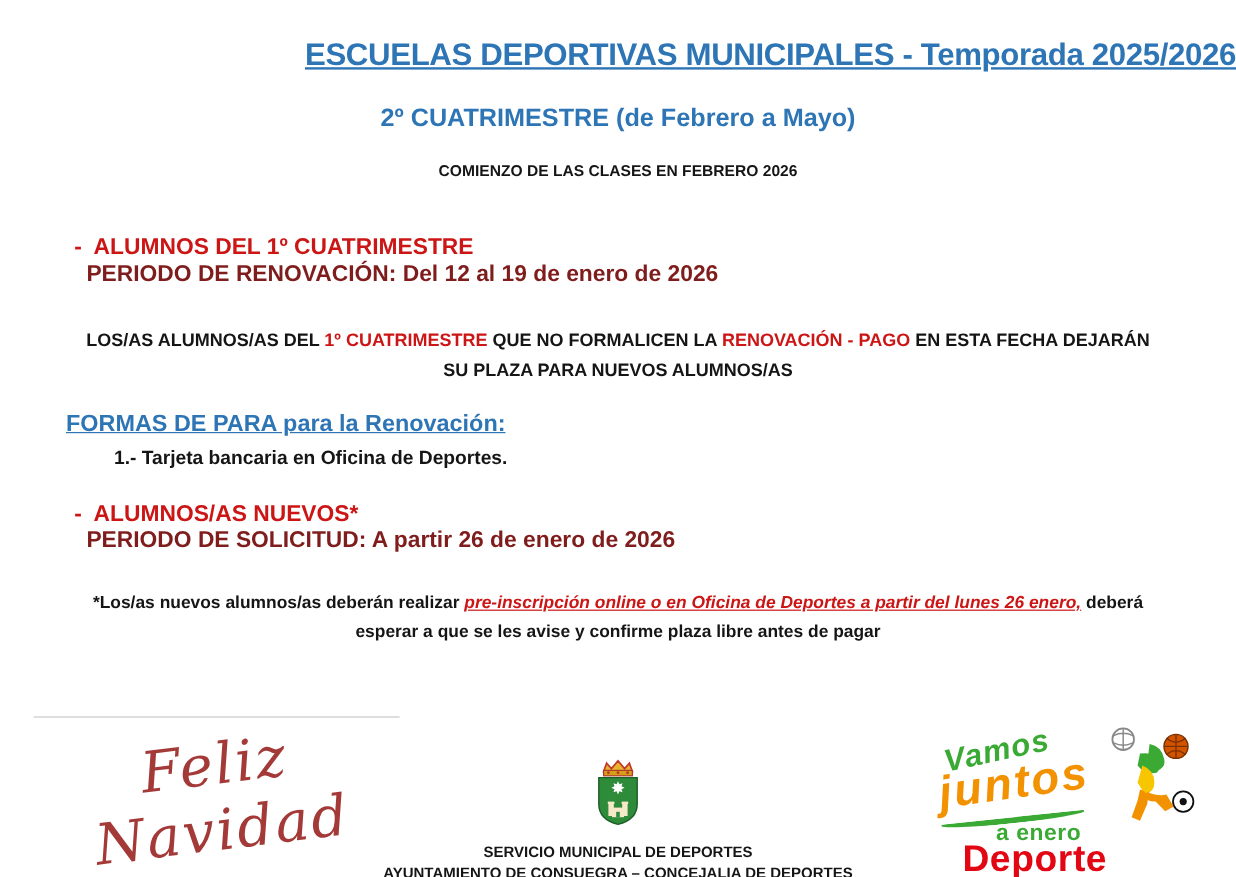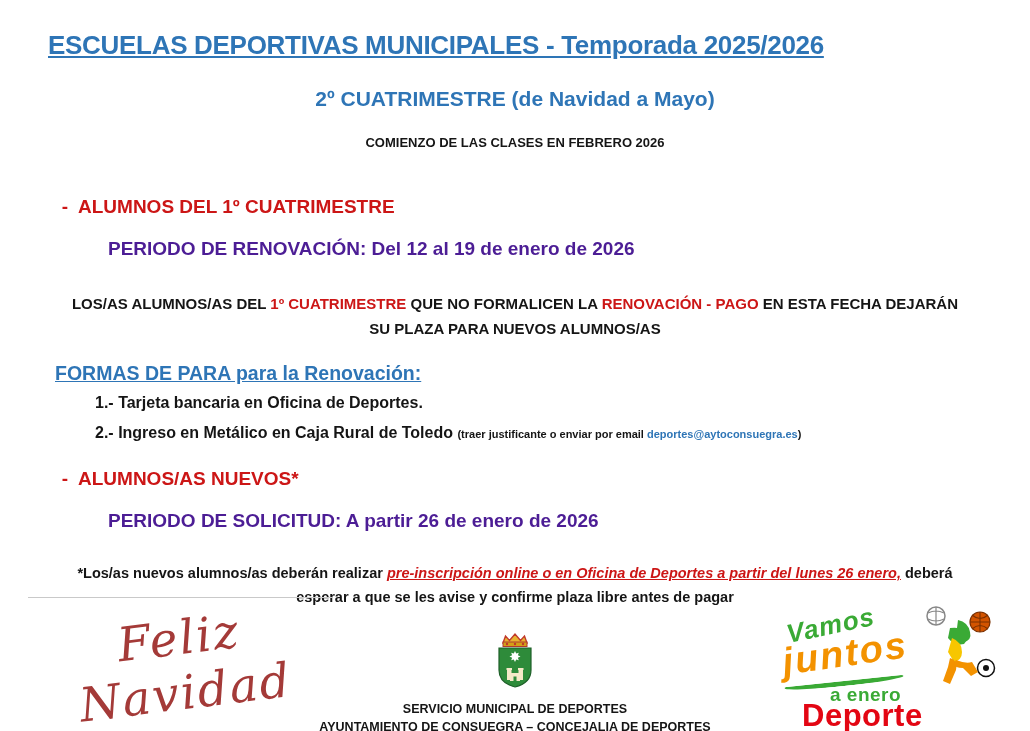--- a/index.html
+++ b/index.html
@@ -10,25 +10,24 @@
     height: 731px;
     background: #ffffff;
     font-family: "Liberation Sans", sans-serif;
     font-weight: bold;
     color: #1a1a1a;
     overflow: hidden;
     margin: 0 auto;
   }
   .title {
     padding-top: 30px;
-    text-align: left;
+    text-align: right;
     font-size: 26px;
     letter-spacing: -0.3px;
     color: #2e75b6;
-    margin-left: 48px;
   }
   .title span { text-decoration: underline; }
   .subtitle {
     margin-top: 26px;
     text-align: center;
     font-size: 21px;
     color: #2e75b6;
   }
   .classes-start {
     margin-top: 24px;
@@ -38,24 +37,24 @@
   }
   .section-heading {
     display: flex;
     font-size: 19px;
     color: #cc1616;
   }
   .section-heading .dash { width: 26px; text-align: center; }
   .renewal-heading { margin-top: 46px; padding-left: 52px; }
   .new-heading { margin-top: 26px; padding-left: 52px; }
   .period-line {
-    margin-top: 20px;
-    padding-left: 108px;
+    margin-top: 0;
+    padding-left: 72px;
     font-size: 19px;
-    color: #4c1d95;
+    color: #7f1d1d;
   }
   .warning {
     margin: 32px auto 0 auto;
     width: 890px;
     text-align: center;
     font-size: 15px;
     line-height: 1.65;
     color: #151515;
   }
   .red-hl { color: #cc1616; }
@@ -174,21 +173,21 @@
 </style>
 </head>
 <body>
 
 <div class="page">
 
   <div class="title">
     <span>ESCUELAS DEPORTIVAS MUNICIPALES - Temporada 2025/2026</span>
   </div>
 
-  <div class="subtitle">2º CUATRIMESTRE (de Navidad a Mayo)</div>
+  <div class="subtitle">2º CUATRIMESTRE (de Febrero a Mayo)</div>
 
   <div class="classes-start">COMIENZO DE LAS CLASES EN FEBRERO 2026</div>
 
   <div class="section-heading renewal-heading">
     <span class="dash">-</span>
     <span>ALUMNOS DEL 1º CUATRIMESTRE</span>
   </div>
 
   <div class="period-line">PERIODO DE RENOVACIÓN: Del 12 al 19 de enero de 2026</div>
 
@@ -197,23 +196,20 @@
   </div>
 
   <div>
     <div class="payment-heading">FORMAS DE PARA para la Renovación:</div>
   </div>
 
   <div class="pay-item pay-item-1">
     <span>1.- </span><span>Tarjeta bancaria en Oficina de Deportes.</span>
   </div>
 
-  <div class="pay-item pay-item-2">
-    <span>2.- </span><span>Ingreso en Metálico en Caja Rural de Toledo </span><span class="small-note">(traer justificante o enviar por email </span><span class="small-note email-plain">deportes@aytoconsuegra.es</span><span class="small-note">)</span>
-  </div>
 
 
   <div class="section-heading new-heading">
     <span class="dash">-</span>
     <span>ALUMNOS/AS NUEVOS*</span>
   </div>
 
   <div class="period-line">PERIODO DE SOLICITUD: A partir 26 de enero de 2026</div>
 
   <div class="footnote">

